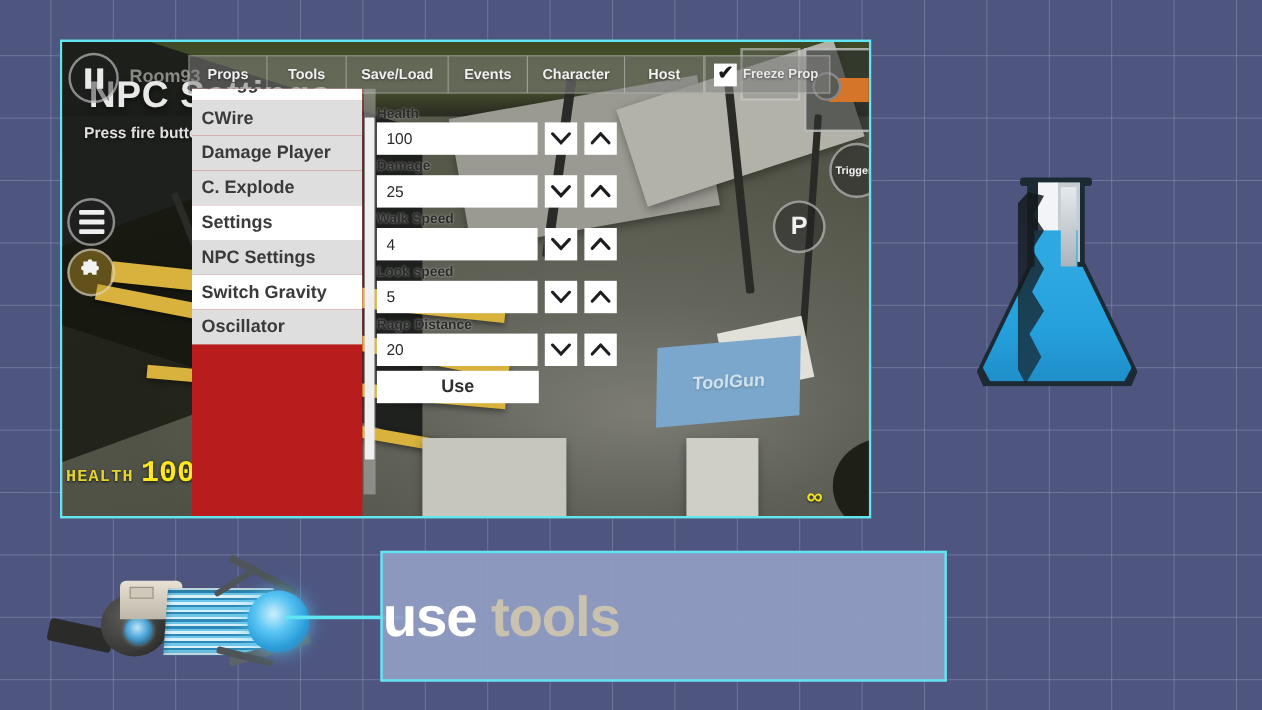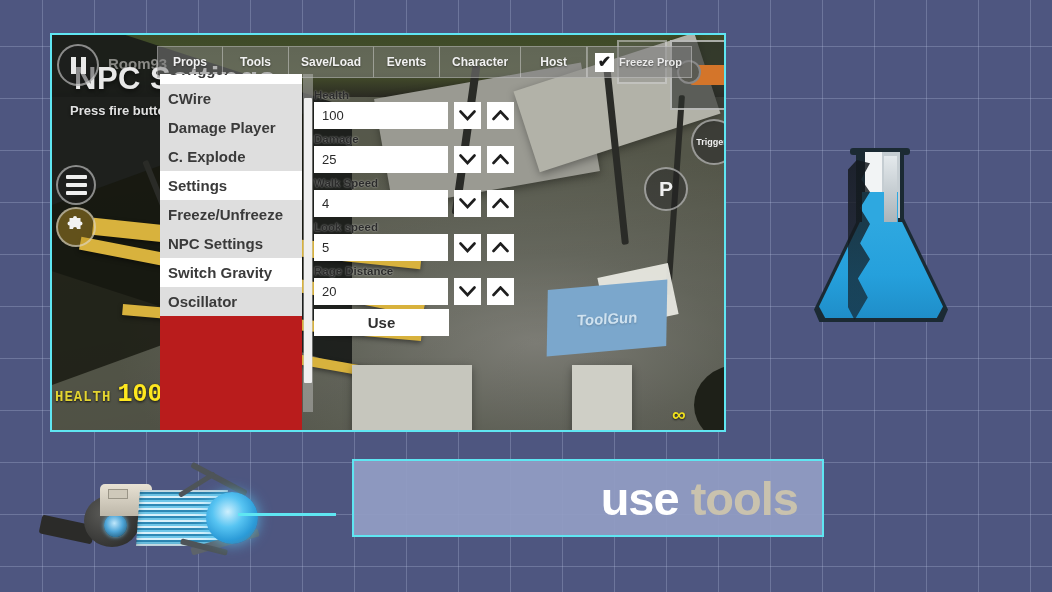--- a/index.html
+++ b/index.html
@@ -250,25 +250,25 @@
   .spin svg { display:block; }
   #use-button {
     margin-top: 1px;
     width: 135px; height: 27px; background:#fff;
     display:flex; align-items:center; justify-content:center;
     font-size: 15px; font-weight:700; color:#2f2f2f;
   }
 
   
   #banner {
-    position:absolute; left: 352px; top: 459px;
-    width: 472px; height: 78px;
+    position:absolute; left: 317px; top: 459px;
+    width: 472px; height: 109px;
     background: rgba(146,157,196,.92);
     border: 2px solid #5fe6f2;
-    display:flex; align-items:center; justify-content:flex-end;
+    display:flex; align-items:center; 
     padding-right: 24px;
   }
   #banner-text { font-size: 47px; font-weight: 700; letter-spacing: -1px; }
   #banner-text .w1 { color:#ffffff; }
   #banner-text .w2 { color:#c9c2ae; }
 
   #connector {
     position:absolute; left: 238px; top: 513px;
     width: 98px; height: 3px; background: #5fe6f2;
   }
@@ -445,21 +445,20 @@
     </div>
   </div>
 
   <div id="tool-list">
     <div class="inner">
       <div class="tool-item">CTrigger</div>
       <div class="tool-item alt">CWire</div>
       <div class="tool-item alt">Damage Player</div>
       <div class="tool-item alt">C. Explode</div>
       <div class="tool-item">Settings</div>
-      <div class="tool-item alt">Freeze/Unfreeze</div>
       <div class="tool-item alt">NPC Settings</div>
       <div class="tool-item">Switch Gravity</div>
       <div class="tool-item alt">Oscillator</div>
     </div>
   </div>
   <div id="list-scrollbar">
     <div id="list-thumb"></div>
   </div>
 
   <div id="props-form">

